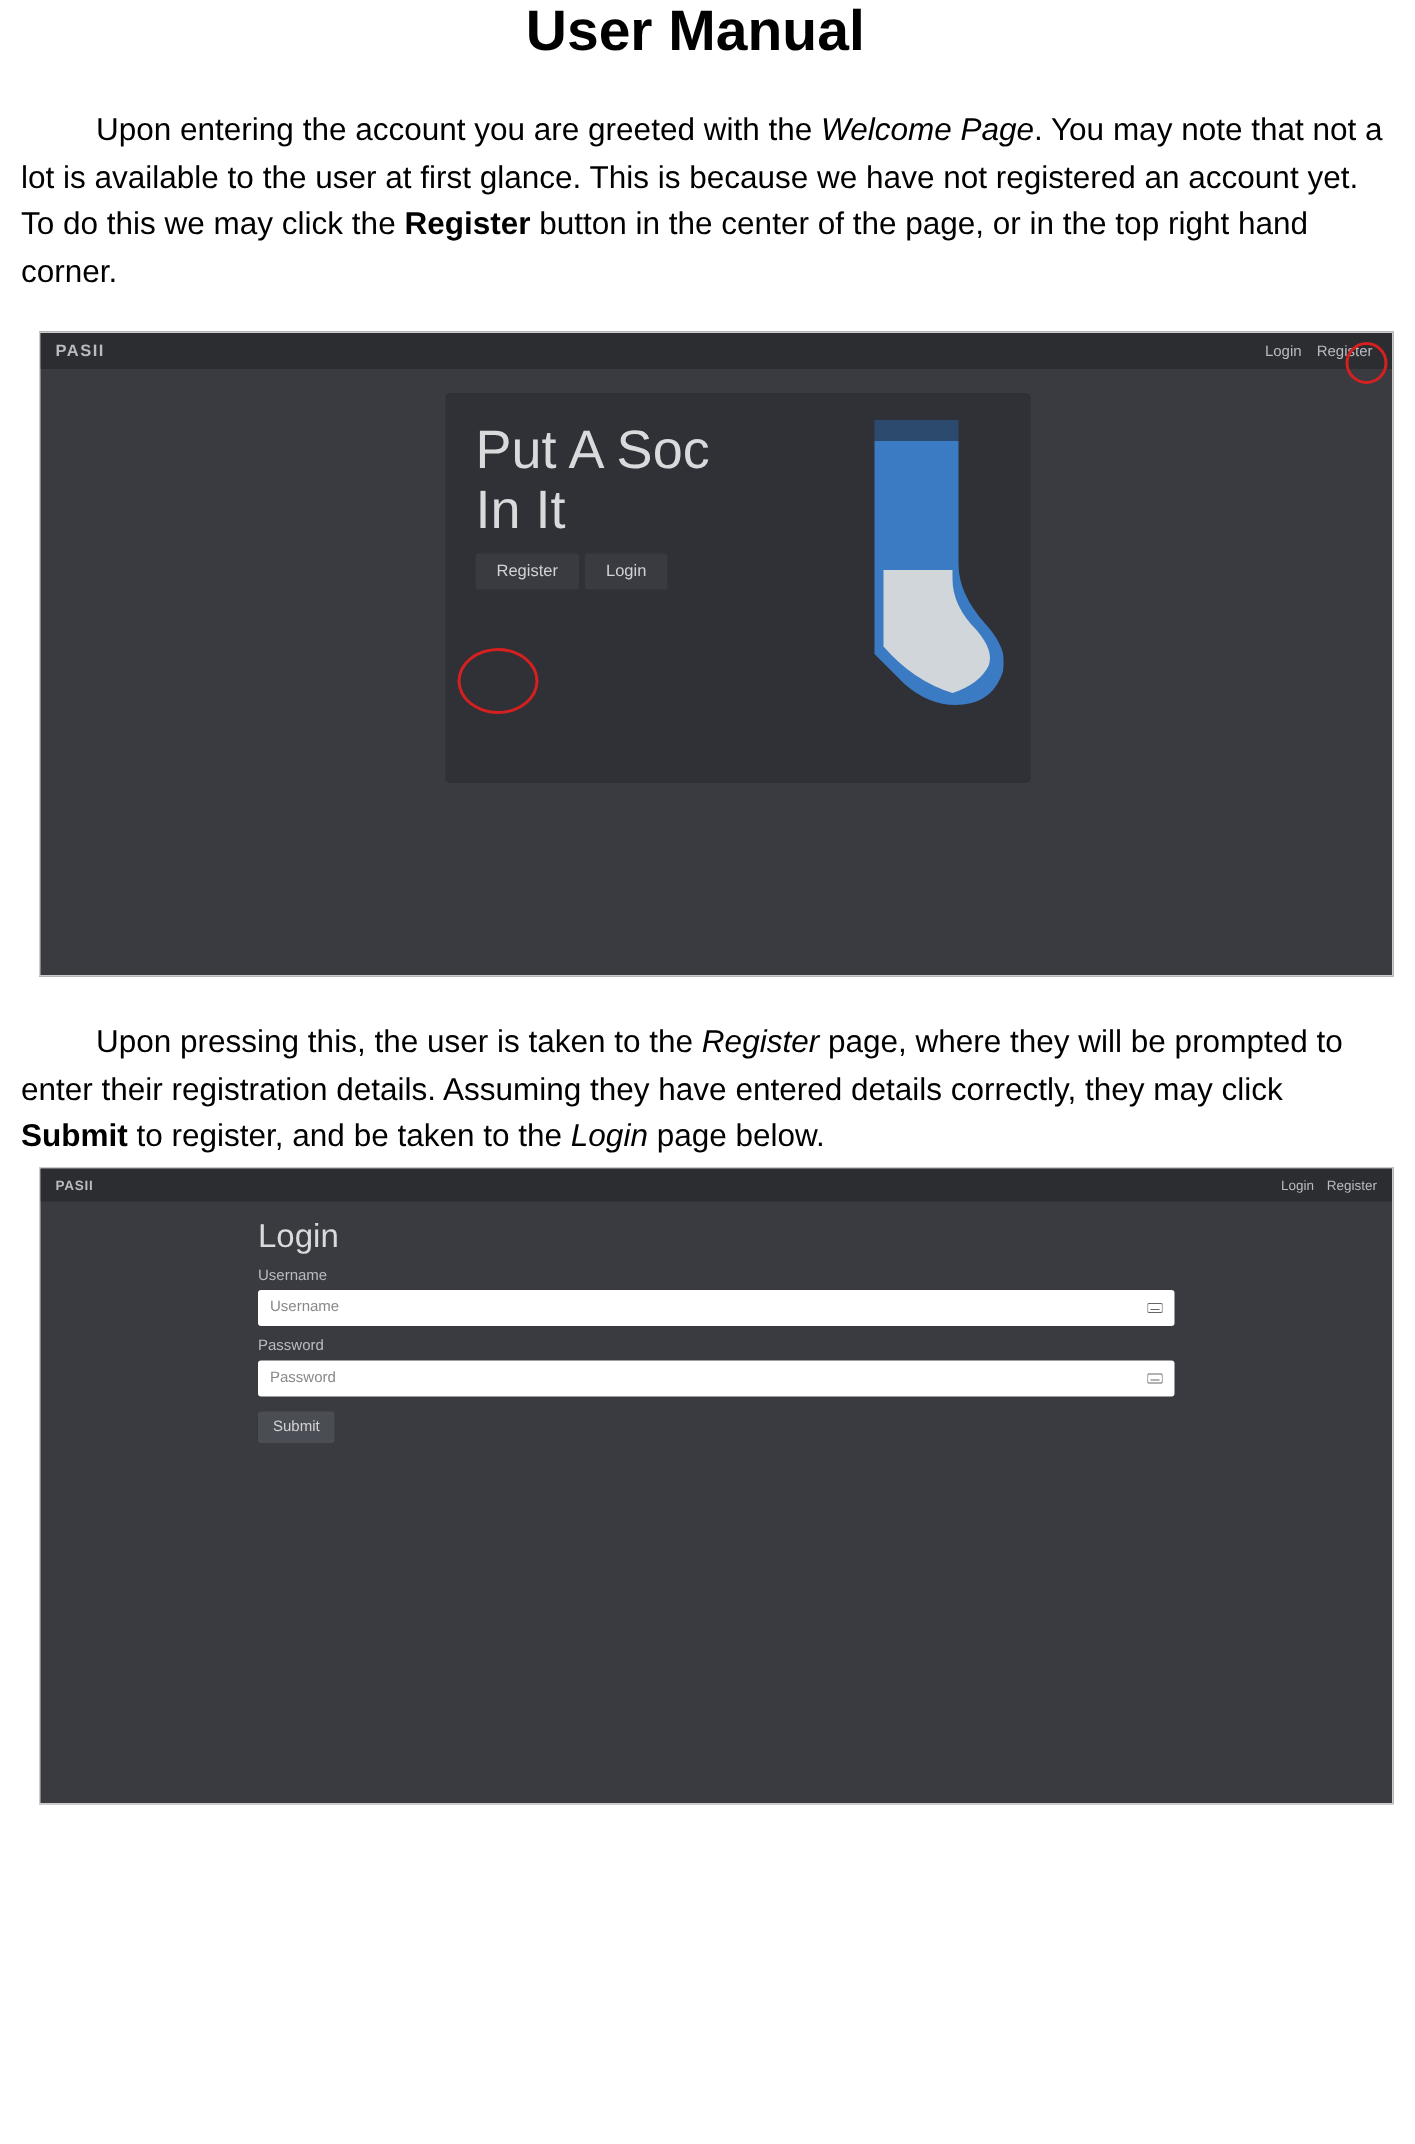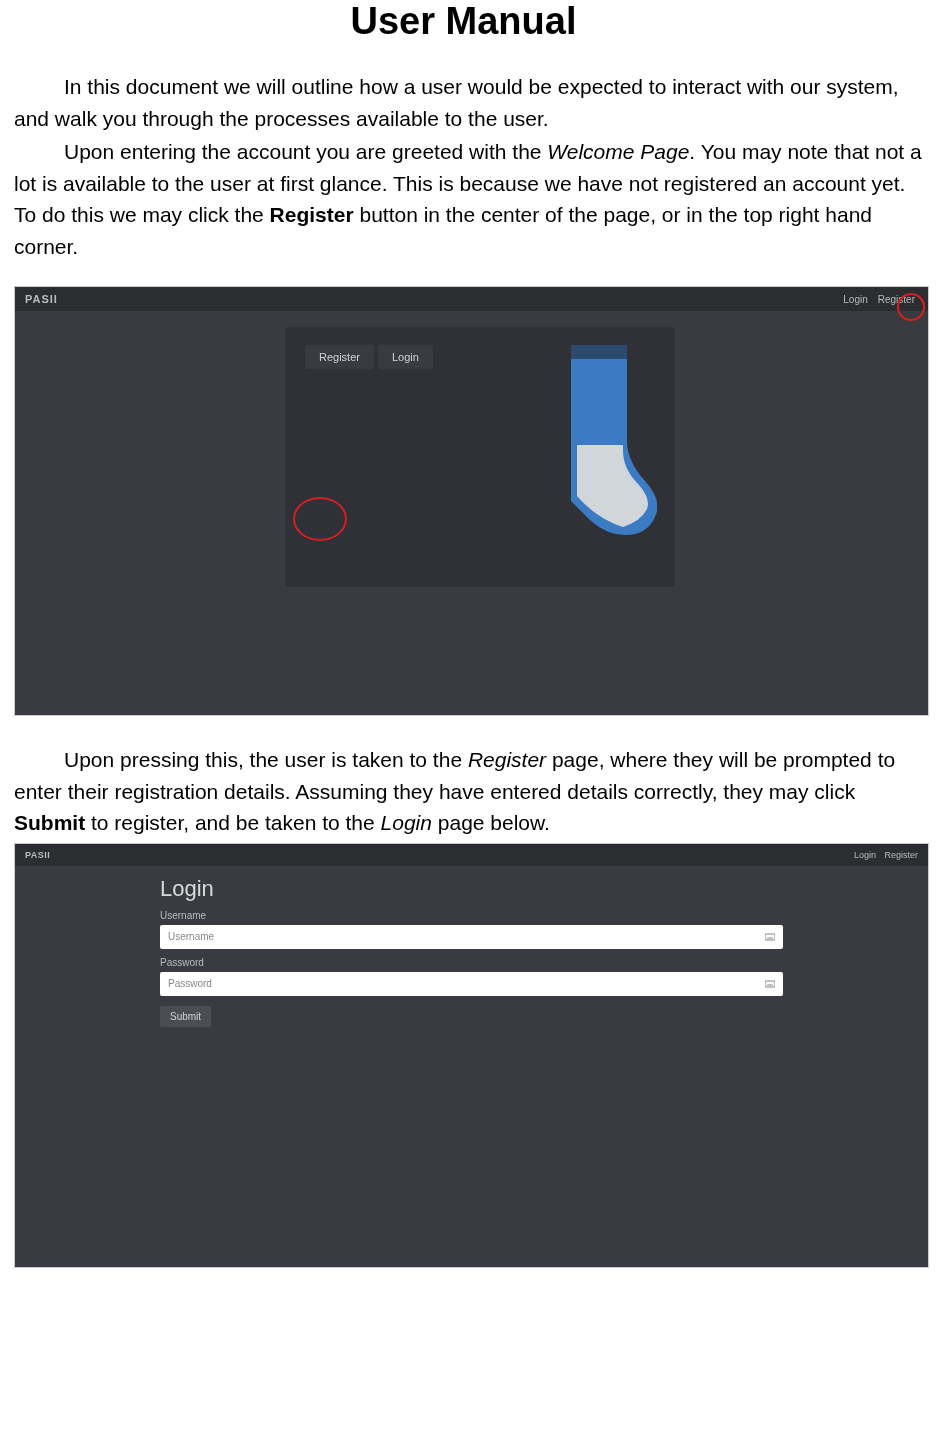--- a/index.html
+++ b/index.html
@@ -21,21 +21,21 @@
       line-height: 1.5;
       padding: 0 14px;
       margin-bottom: 24px;
     }
     .body-text p { margin-bottom: 2px; }
     .indent { text-indent: 50px; }
     .italic { font-style: italic; }
     .bold { font-weight: bold; }
     
     .shot {
-      margin: 0 14px 28px 14px;
+      margin: 0 14px 28px 26px;
       border: 1px solid #ccc;
     }
     .shot1 {
       height: 430px;
       background: #393b41;
       position: relative;
       overflow: hidden;
     }
     .shot1 .navbar {
       height: 24px;
@@ -153,35 +153,38 @@
       border-radius: 2px;
       margin-top: 6px;
     }
   </style>
 </head>
 <body>
 
 <h1 class="page-title">User Manual</h1>
 
 <div class="body-text">
-  <p class="indent">In this document we will outline how a user would be expected to interact with our system, and walk you through the processes available to the user.</p>
   <p class="indent">
     <span>Upon entering the account you are greeted with the </span><span class="italic">Welcome Page</span><span>. You may note that not a lot is available to the user at first glance. This is because we have not registered an account yet. To do this we may click the </span><span class="bold">Register</span><span> button in the center of the page, or in the top right hand corner.</span>
   </p>
 </div>
 
 <div class="shot shot1">
   <div class="navbar">
     <span class="brand">PASII</span>
     <div class="navlinks">
       <span>Login</span>
       <span>Register</span>
     </div>
   </div>
   <div class="hero">
+    <div class="hero-title">
+      <span>Put A Soc</span><br>
+      <span>In It</span>
+    </div>
     <div class="hero-btns">
       <span class="hbtn">Register</span>
       <span class="hbtn">Login</span>
     </div>
     <svg class="sock" viewBox="0 0 120 200">
       <rect x="34" y="4" width="56" height="14" fill="#2c4a6e"></rect>
       <path d="M 34 18 L 90 18 L 90 100 Q 90 120 108 140 Q 126 160 118 176 Q 110 194 88 194 Q 70 194 54 180 L 34 160 Z" fill="#3b7bc4"></path>
       <path d="M 40 155 Q 60 178 86 186 Q 104 180 110 168 Q 114 158 102 144 Q 86 128 86 110 L 86 104 L 40 104 Z" fill="#d1d6da"></path>
     </svg>
   </div>

